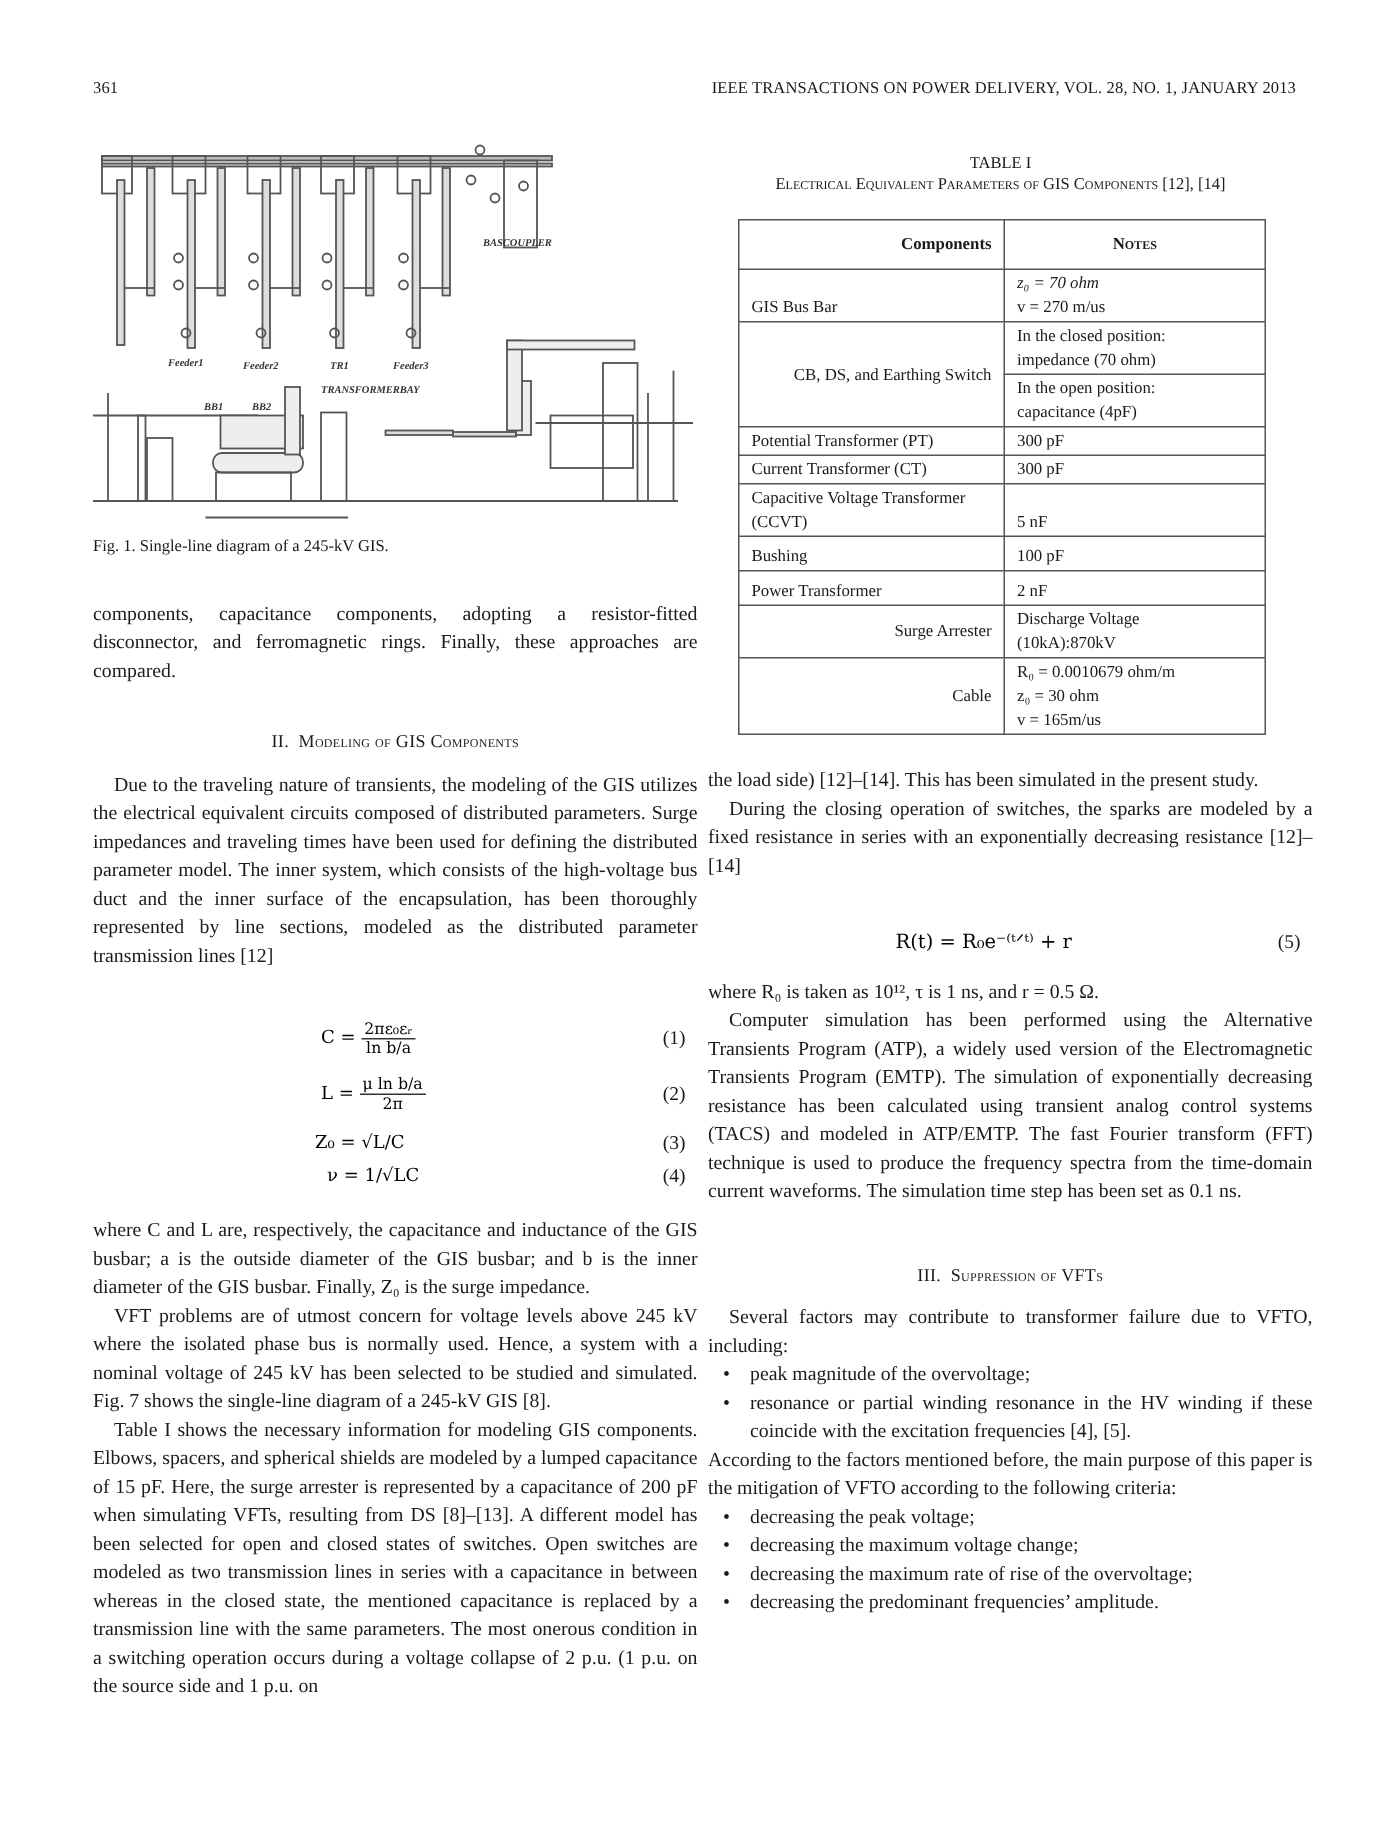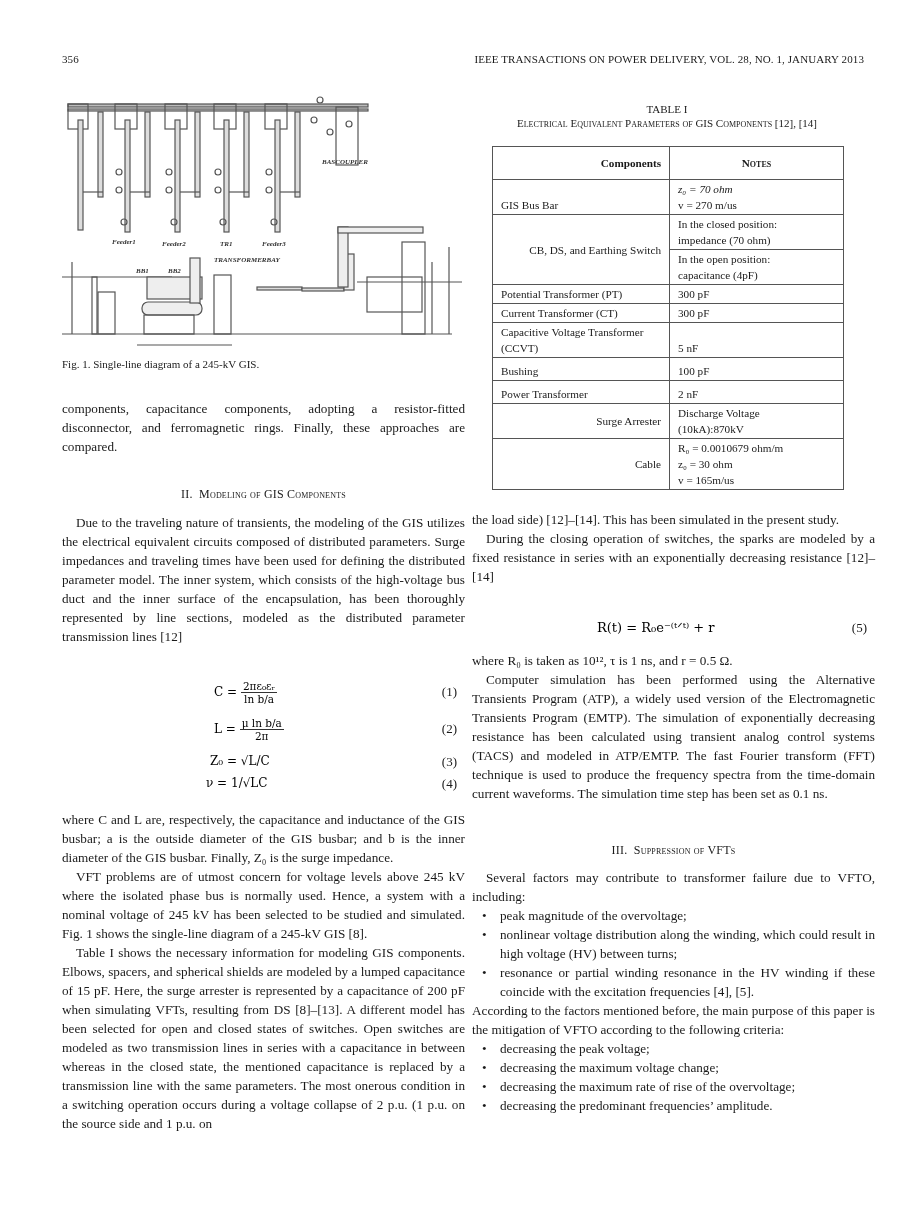--- a/index.html
+++ b/index.html
@@ -31,21 +31,21 @@
   table.params td.center-v { vertical-align: middle; text-align: right; }
   ul.bullets { margin: 0; padding: 0; list-style: none; }
   ul.bullets li { position: relative; padding-left: 28px; }
   ul.bullets li::before { content: "•"; position: absolute; left: 10px; }
   .it { font-style: italic; }
   svg text { font-family: "Liberation Serif", serif; }
 </style>
 </head>
 <body>
 
-<div class="abs hdr hdr-left">356</div>
+<div class="abs hdr hdr-left">361</div>
 <div class="abs hdr hdr-right">IEEE TRANSACTIONS ON POWER DELIVERY, VOL. 28, NO. 1, JANUARY 2013</div>
 
 <div class="abs" style="left:62px; top:92px; width:400px; height:255px;">
   <svg width="400" height="255" viewBox="0 0 400 255">
     <g stroke="#555" fill="none" stroke-width="1.2">
 
       <rect x="6" y="12" width="300" height="3" fill="#bbb"></rect>
       <rect x="6" y="17" width="300" height="2" fill="#ccc"></rect>
 
       <g>
@@ -229,27 +229,27 @@
     <span>L =</span>
     <span class="frac"><span class="num">μ ln b/a</span><span class="den">2π</span></span>
   </div>
   <div class="eq-num" style="top:6px;">(2)</div>
 </div>
 <div class="eq-row" style="left:62px; top:752px;">
   <div class="eq-body" style="left:148px; top:2px;"><span>Z₀ =</span> <span>√L/C</span></div>
   <div class="eq-num">(3)</div>
 </div>
 <div class="eq-row" style="left:62px; top:774px;">
-  <div class="eq-body" style="left:144px; top:2px;"><span>ν =</span> <span>1/√LC</span></div>
+  <div class="eq-body" style="left:156px; top:2px;"><span>ν =</span> <span>1/√LC</span></div>
   <div class="eq-num">(4)</div>
 </div>
 
 <div class="col" style="left:62px; top:810px;">
   <p>where C and L are, respectively, the capacitance and inductance of the GIS busbar; a is the outside diameter of the GIS busbar; and b is the inner diameter of the GIS busbar. Finally, Z₀ is the surge impedance.</p>
-  <p class="indent">VFT problems are of utmost concern for voltage levels above 245 kV where the isolated phase bus is normally used. Hence, a system with a nominal voltage of 245 kV has been selected to be studied and simulated. Fig. 1 shows the single-line diagram of a 245-kV GIS [8].</p>
+  <p class="indent">VFT problems are of utmost concern for voltage levels above 245 kV where the isolated phase bus is normally used. Hence, a system with a nominal voltage of 245 kV has been selected to be studied and simulated. Fig. 7 shows the single-line diagram of a 245-kV GIS [8].</p>
   <p class="indent">Table I shows the necessary information for modeling GIS components. Elbows, spacers, and spherical shields are modeled by a lumped capacitance of 15 pF. Here, the surge arrester is represented by a capacitance of 200 pF when simulating VFTs, resulting from DS [8]–[13]. A different model has been selected for open and closed states of switches. Open switches are modeled as two transmission lines in series with a capacitance in between whereas in the closed state, the mentioned capacitance is replaced by a transmission line with the same parameters. The most onerous condition in a switching operation occurs during a voltage collapse of 2 p.u. (1 p.u. on the source side and 1 p.u. on</p>
 </div>
 
 <div class="col" style="left:472px; top:510px;">
   <p>the load side) [12]–[14]. This has been simulated in the present study.</p>
   <p class="indent">During the closing operation of switches, the sparks are modeled by a fixed resistance in series with an exponentially decreasing resistance [12]–[14]</p>
 </div>
 
 <div class="eq-row" style="left:472px; top:618px;">
   <div class="eq-body" style="left:125px; top:2px; font-size:13px;">R(t) = R₀e⁻⁽ᵗᐟᵗ⁾ + r</div>
@@ -263,21 +263,20 @@
 
 <div class="abs section" style="left:472px; top:843px; width:403px;">
   <span>III.</span>&nbsp;
   <span class="sc">Suppression of VFTs</span>
 </div>
 
 <div class="col" style="left:472px; top:868px;">
   <p class="indent">Several factors may contribute to transformer failure due to VFTO, including:</p>
   <ul class="bullets">
     <li>peak magnitude of the overvoltage;</li>
-    <li>nonlinear voltage distribution along the winding, which could result in high voltage (HV) between turns;</li>
     <li>resonance or partial winding resonance in the HV winding if these coincide with the excitation frequencies [4], [5].</li>
   </ul>
   <p>According to the factors mentioned before, the main purpose of this paper is the mitigation of VFTO according to the following criteria:</p>
   <ul class="bullets">
     <li>decreasing the peak voltage;</li>
     <li>decreasing the maximum voltage change;</li>
     <li>decreasing the maximum rate of rise of the overvoltage;</li>
     <li>decreasing the predominant frequencies’ amplitude.</li>
   </ul>
 </div>

